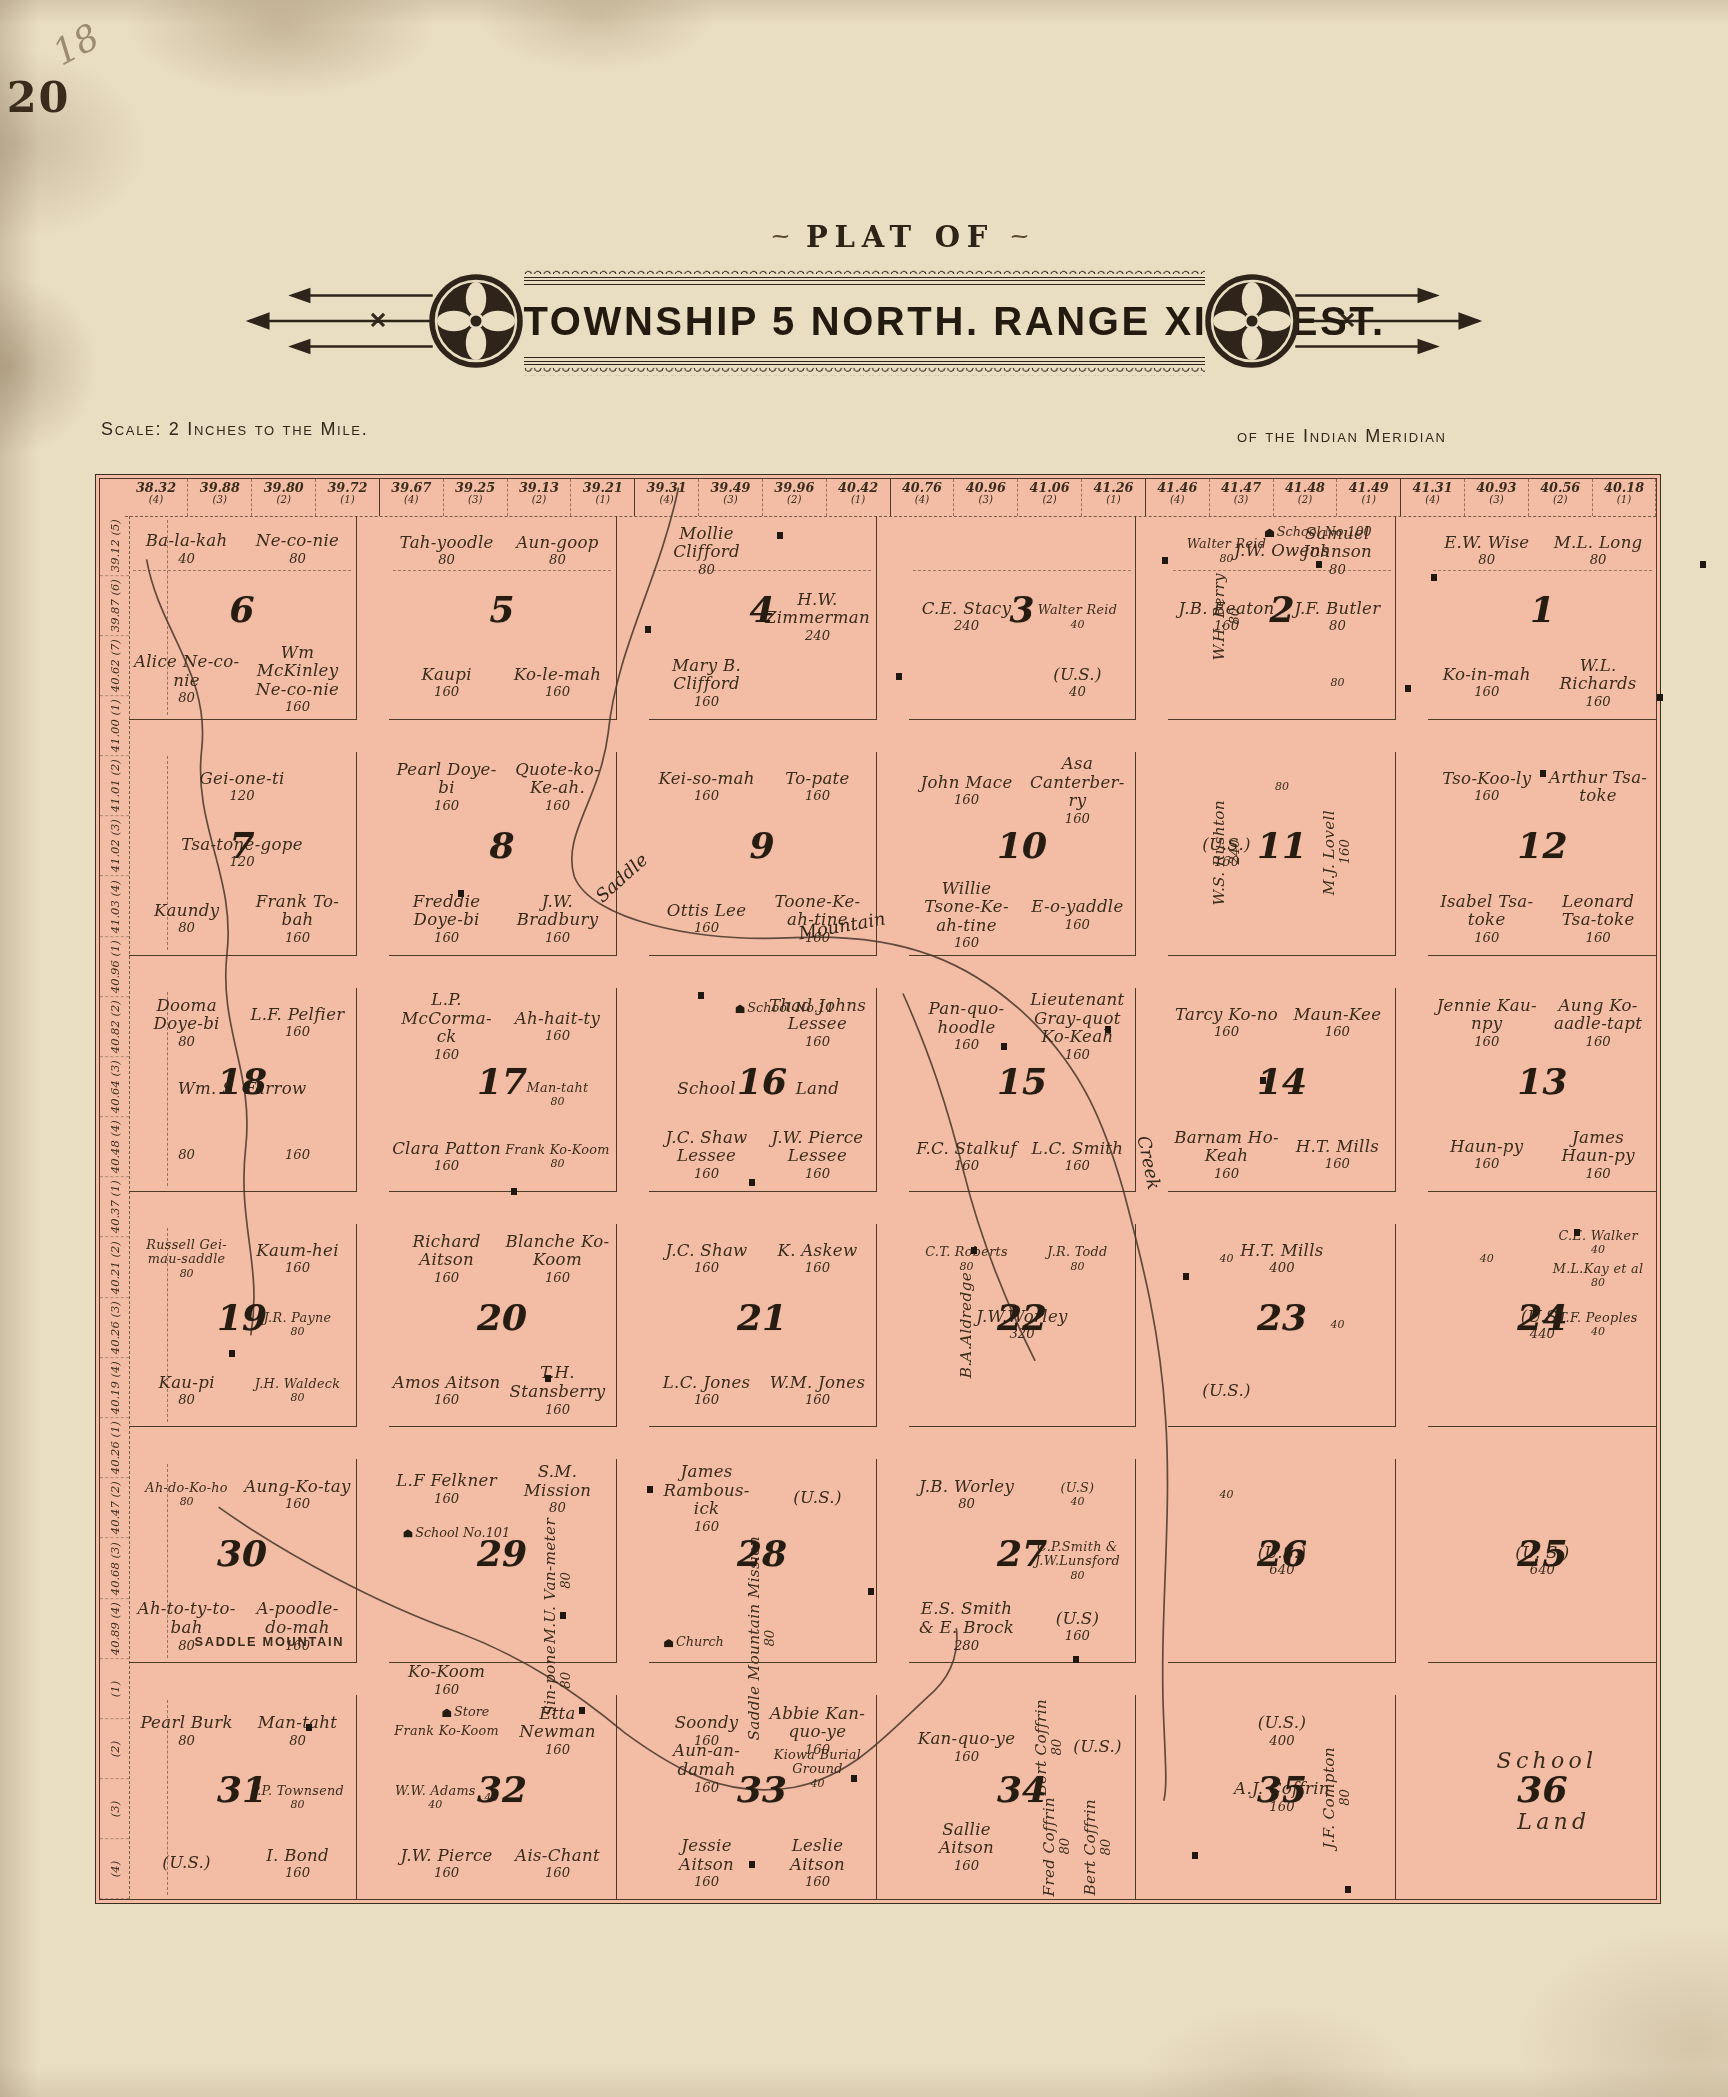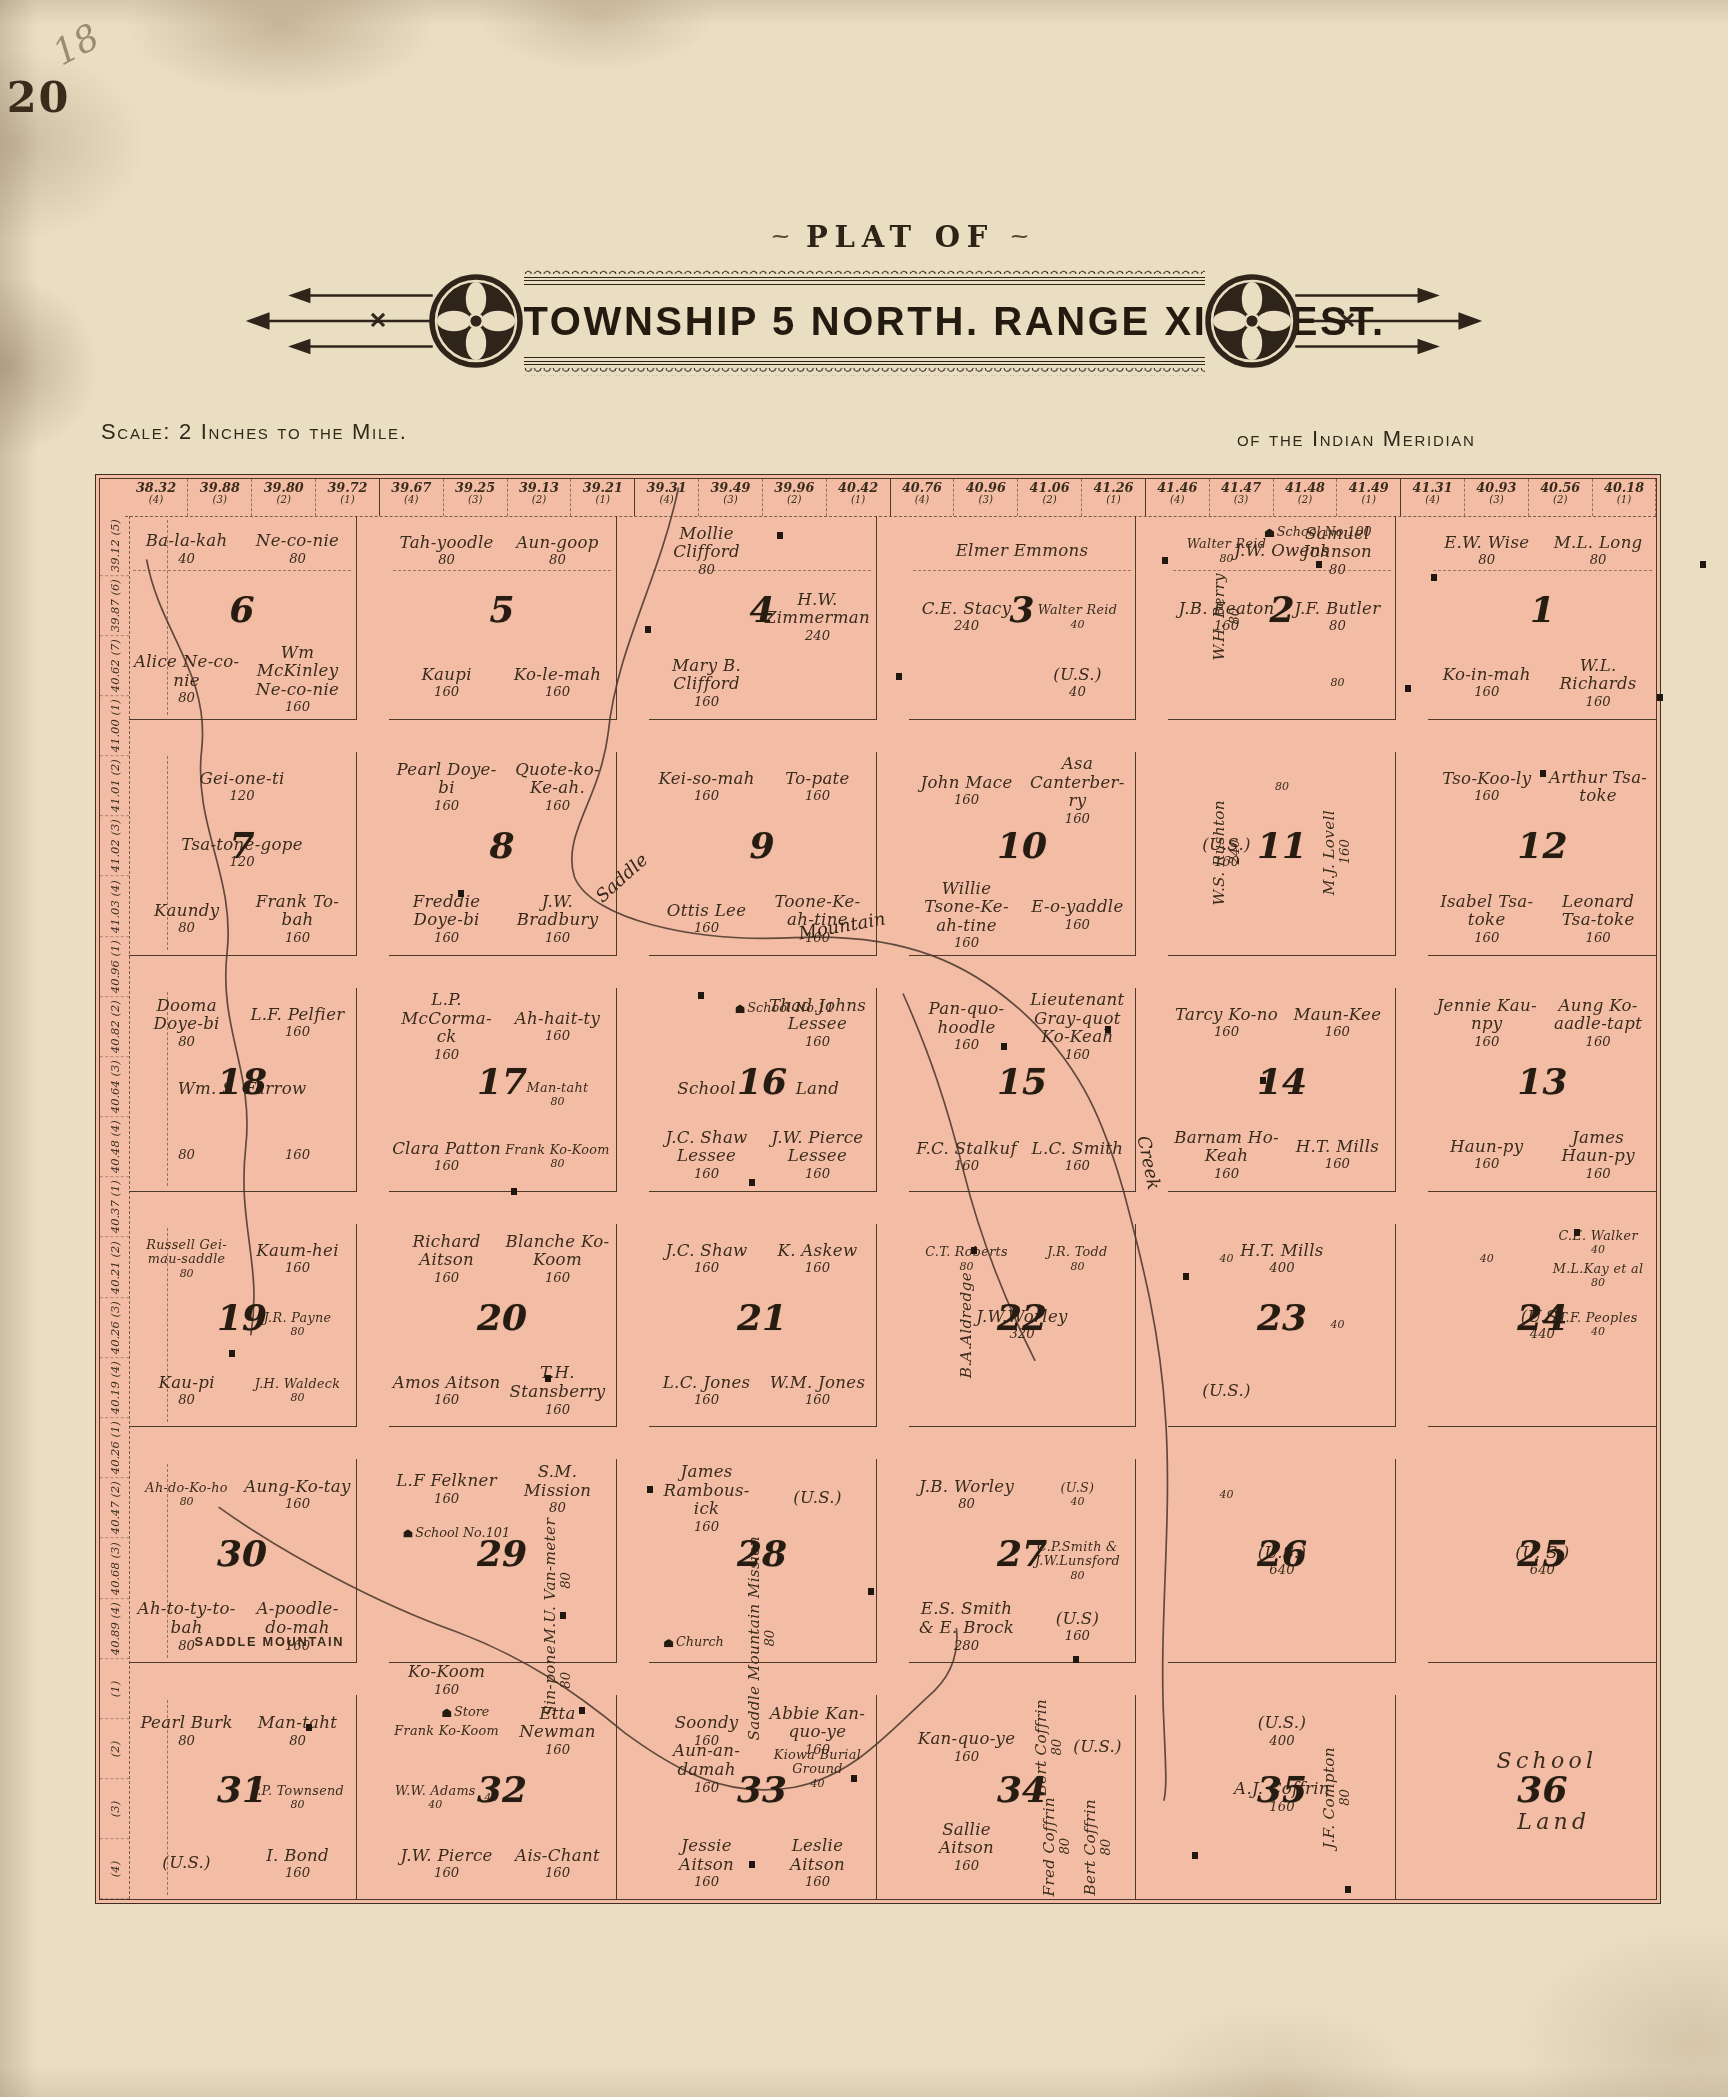--- a/index.html
+++ b/index.html
@@ -25,21 +25,21 @@
   .kicker .fl{font-size:17px;color:#5a4732;letter-spacing:0;vertical-align:5.1px;}
   .banner{position:absolute;top:257px;left:50%;transform:translateX(-50%);display:flex;align-items:center;}
   .orn{flex:0 0 auto;}
   .rosette{flex:0 0 auto;margin:0 -12px;z-index:2;}
   .banner-box{flex:0 0 auto;width:681px;padding:0 8.5px;position:relative;z-index:1;}
   .frill{height:7.7px;background:radial-gradient(circle at 4.3px 7.7px, transparent 2.7px, #2f241a 2.9px 3.7px, transparent 3.9px);background-size:9.4px 7.7px;background-repeat:repeat-x;}
   .frill.bot{transform:scaleY(-1);}
   .rules{height:6px;border-top:1.7px solid #2f241a;border-bottom:1.7px solid #2f241a;margin:2.6px 0;}
   .rules.inner{height:2.6px;border-top-width:0.9px;border-bottom-width:0.9px;}
   .banner-title{text-align:center;font-family:"Liberation Sans",sans-serif;font-weight:bold;font-size:40px;letter-spacing:2.6px;color:#241b10;padding:12px 0 10.2px 0;white-space:nowrap;}
-  .subnote{position:absolute;font-family:"Liberation Sans",sans-serif;font-size:22px;letter-spacing:1.7px;color:#32281a;}
+  .subnote{position:absolute;font-family:"Liberation Sans",sans-serif;font-size:18px;letter-spacing:1.7px;color:#32281a;}
   .subnote.scale{left:101px;top:419px;}
   .subnote.meridian{left:1237px;top:426px;}
   
   .map{position:absolute;left:95px;top:474px;width:1566px;height:1430px;background:#f3bda5;border:1.7px solid #3c2f21;box-sizing:border-box;}
   .frame{position:absolute;inset:2.6px;border:0.9px solid #4a392a;}
   .innerwrap{position:absolute;inset:0;}
   .topstrip{position:absolute;left:25px;top:0;right:0;height:37px;display:flex;border-bottom:0.9px dashed rgba(70,52,34,.7);}
   .telot{flex:1 1 0;text-align:center;font-style:italic;font-size:12.8px;line-height:1.05;padding-top:2.6px;border-right:0.9px dashed rgba(70,52,34,.55);overflow:hidden;}
   .telot.secb{border-right:0.9px solid #4a392a;}
   .telot .lv{font-weight:bold;}
@@ -357,25 +357,20 @@
                 <div class="parcel">
                   <div class="pname">Mary B. Clifford</div>
                   <div class="pacres">160</div>
                 </div>
               </div>
             </div>
             <div class="secnum">4</div>
           </div>
           <div class="section r0 c3">
             <div class="pgrid">
-              <div class="pc pc-t">
-                <div class="parcel">
-                  <div class="pname">Elmer Emmons</div>
-                </div>
-              </div>
               <div class="pc pc-l">
                 <div class="parcel">
                   <div class="pname">C.E. Stacy</div>
                   <div class="pacres">240</div>
                 </div>
               </div>
               <div class="pc pc-mr">
                 <div class="parcel sm">
                   <div class="pname">Walter Reid</div>
                   <div class="pacres">40</div>

